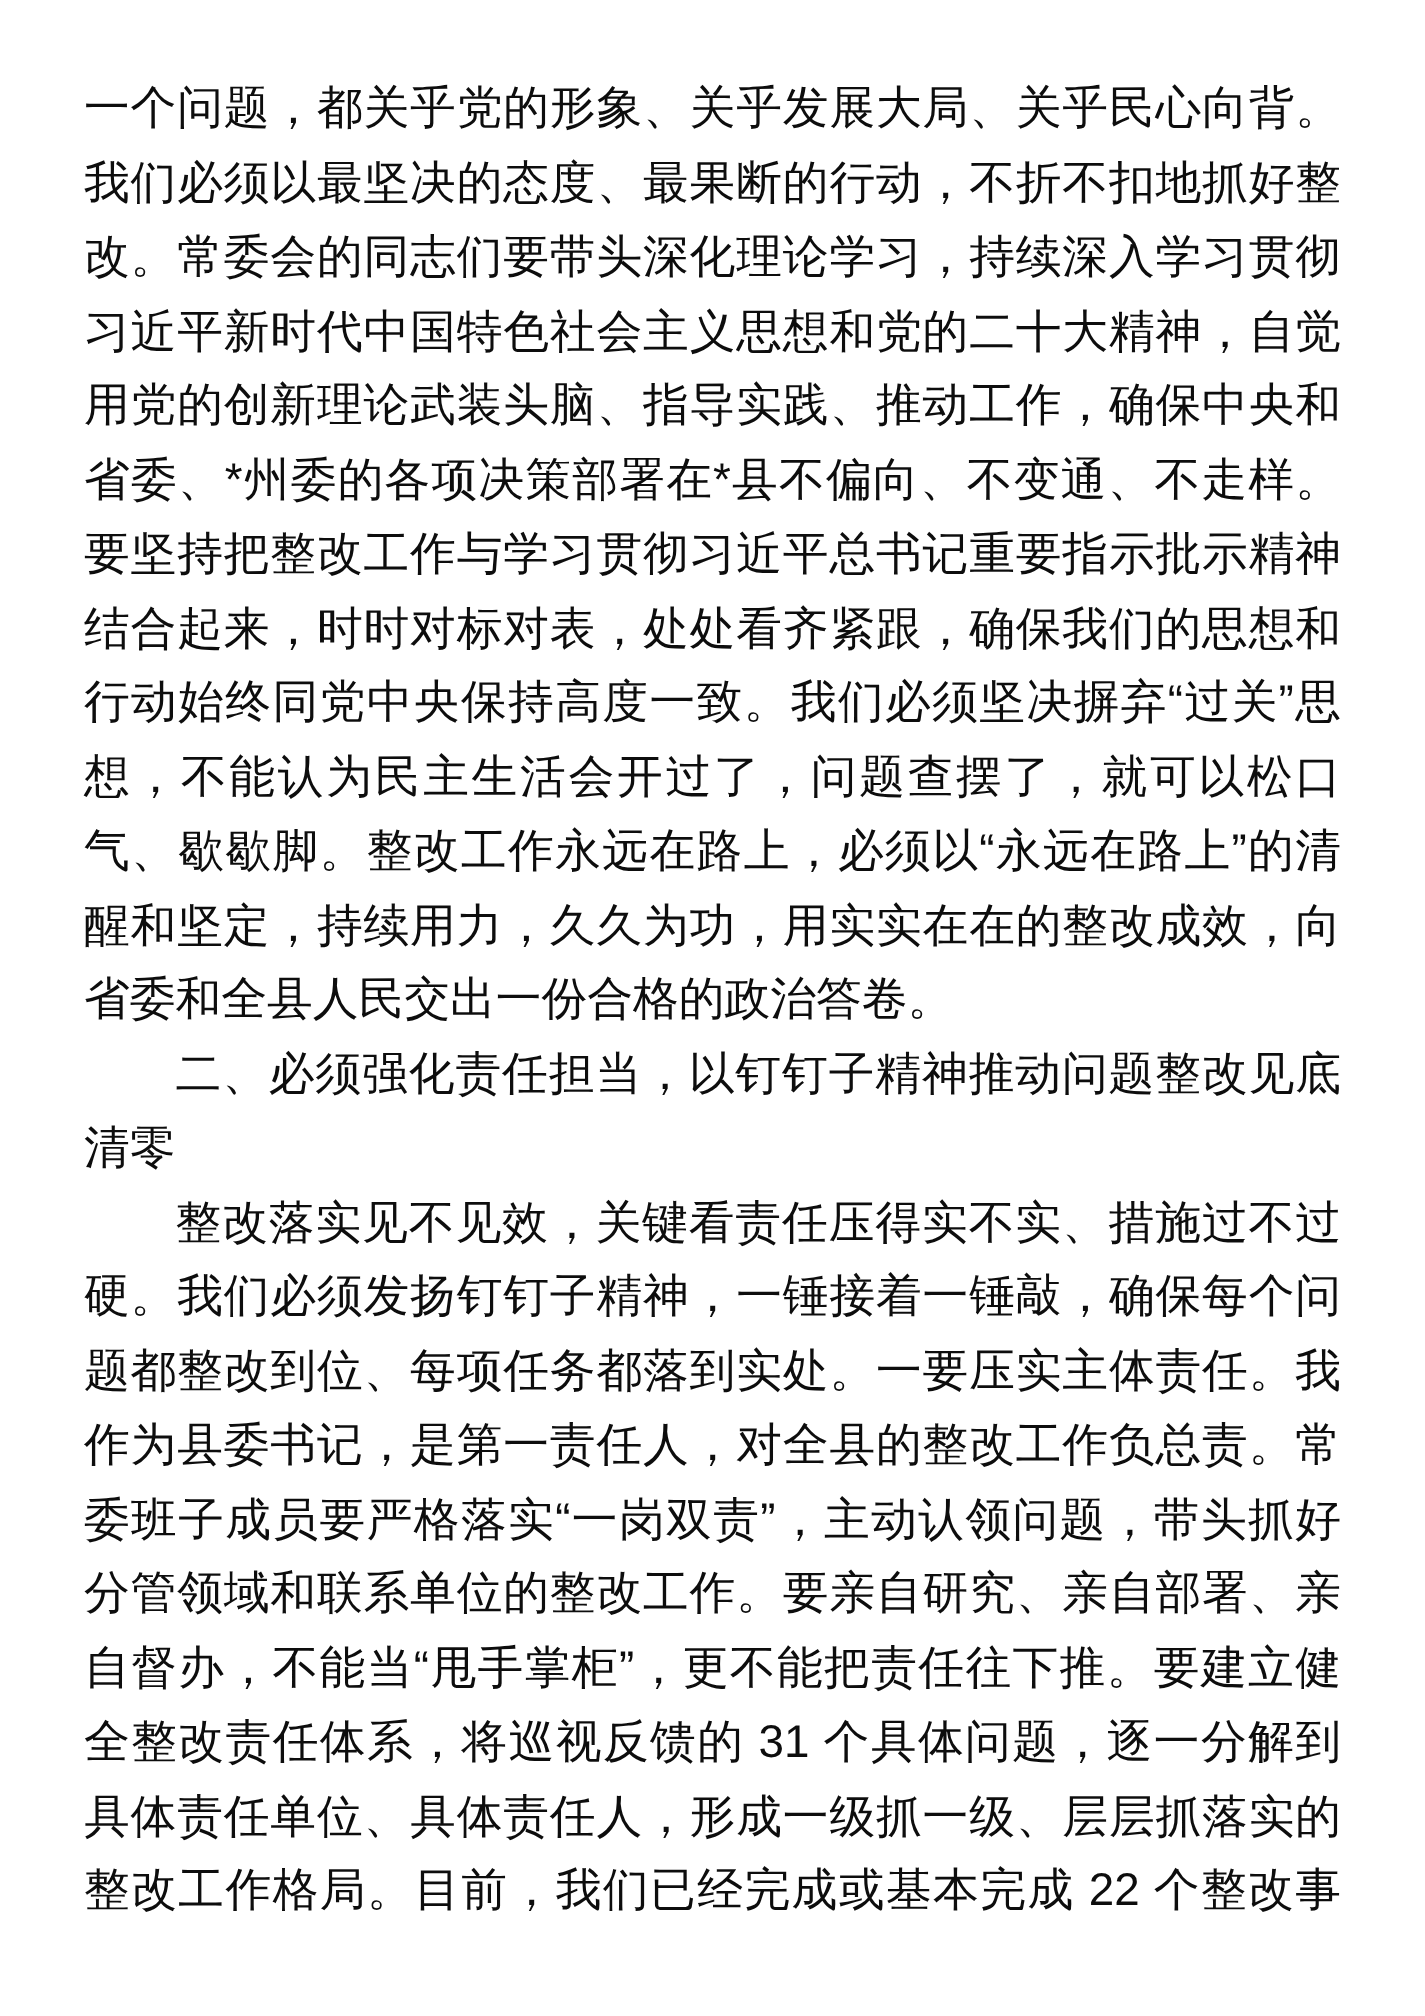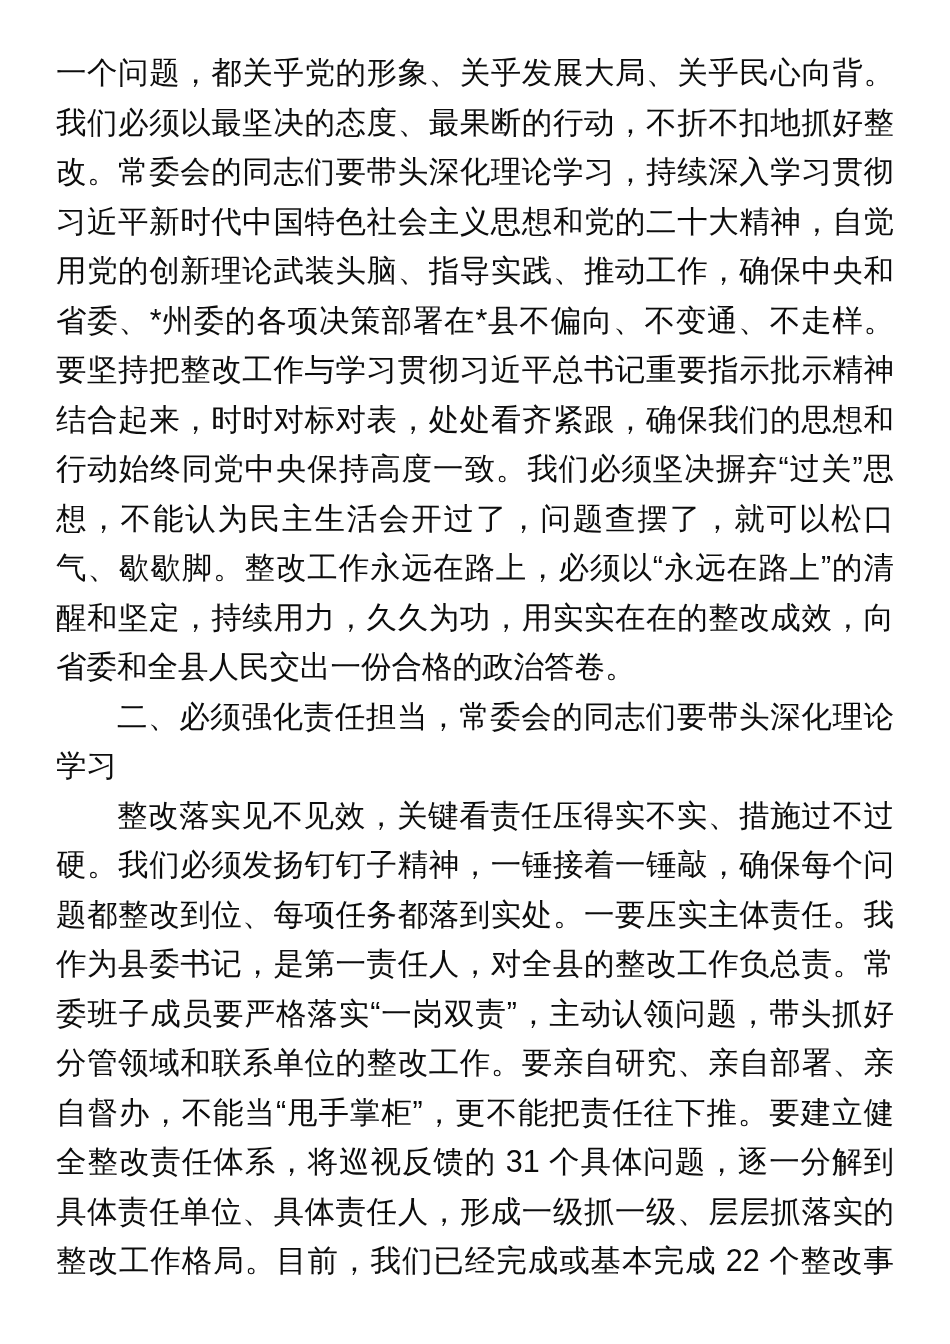--- a/index.html
+++ b/index.html
@@ -47,18 +47,18 @@
   }
 </style>
 </head>
 <body>
 
 <div class="page">
   <div class="doc-body">
 
     <p class="para">一个问题，都关乎党的形象、关乎发展大局、关乎民心向背。我们必须以最坚决的态度、最果断的行动，不折不扣地抓好整改。常委会的同志们要带头深化理论学习，持续深入学习贯彻习近平新时代中国特色社会主义思想和党的二十大精神，自觉用党的创新理论武装头脑、指导实践、推动工作，确保中央和省委、*州委的各项决策部署在*县不偏向、不变通、不走样。要坚持把整改工作与学习贯彻习近平总书记重要指示批示精神结合起来，时时对标对表，处处看齐紧跟，确保我们的思想和行动始终同党中央保持高度一致。我们必须坚决摒弃“过关”思想，不能认为民主生活会开过了，问题查摆了，就可以松口气、歇歇脚。整改工作永远在路上，必须以“永远在路上”的清醒和坚定，持续用力，久久为功，用实实在在的整改成效，向省委和全县人民交出一份合格的政治答卷。</p>
 
-    <p class="para heading">二、必须强化责任担当，常委会的同志们要带头深化理论学习</p>
+    <p class="para heading">二、必须强化责任担当，以钉钉子精神推动问题整改见底清零</p>
 
     <p class="para indent">整改落实见不见效，关键看责任压得实不实、措施过不过硬。我们必须发扬钉钉子精神，一锤接着一锤敲，确保每个问题都整改到位、每项任务都落到实处。一要压实主体责任。我作为县委书记，是第一责任人，对全县的整改工作负总责。常委班子成员要严格落实“一岗双责”，主动认领问题，带头抓好分管领域和联系单位的整改工作。要亲自研究、亲自部署、亲自督办，不能当“甩手掌柜”，更不能把责任往下推。要建立健全整改责任体系，将巡视反馈的 31 个具体问题，逐一分解到具体责任单位、具体责任人，形成一级抓一级、层层抓落实的整改工作格局。目前，我们已经完成或基本完成 22 个整改事项，完成率达到 71%，但剩下的硬骨头更要啃，决不能有丝毫懈怠。二要实行销号管理。我们要用好会前制定的问题清单、任务清单、责任清单“三张清单”，对所有问题实行台账化、清单化、项目化管理。要明确整改目标、整改措施、责任主体和完成时限，</p>
 
   </div>
 </div>
 
 </body></html>

